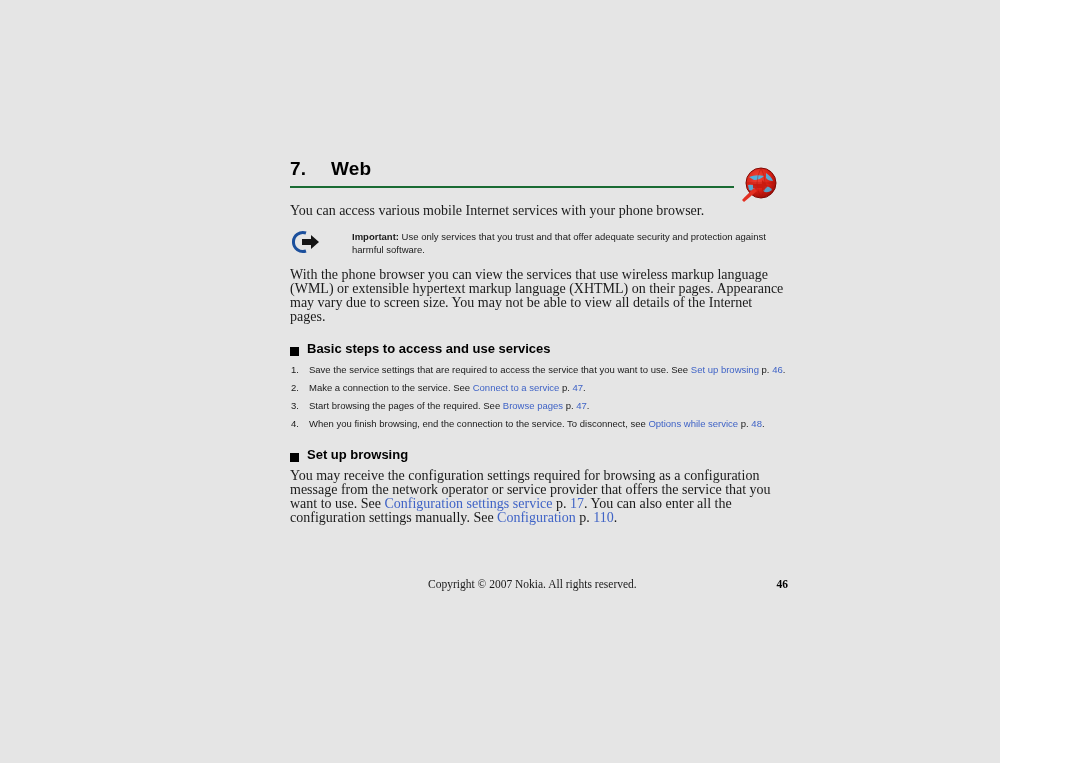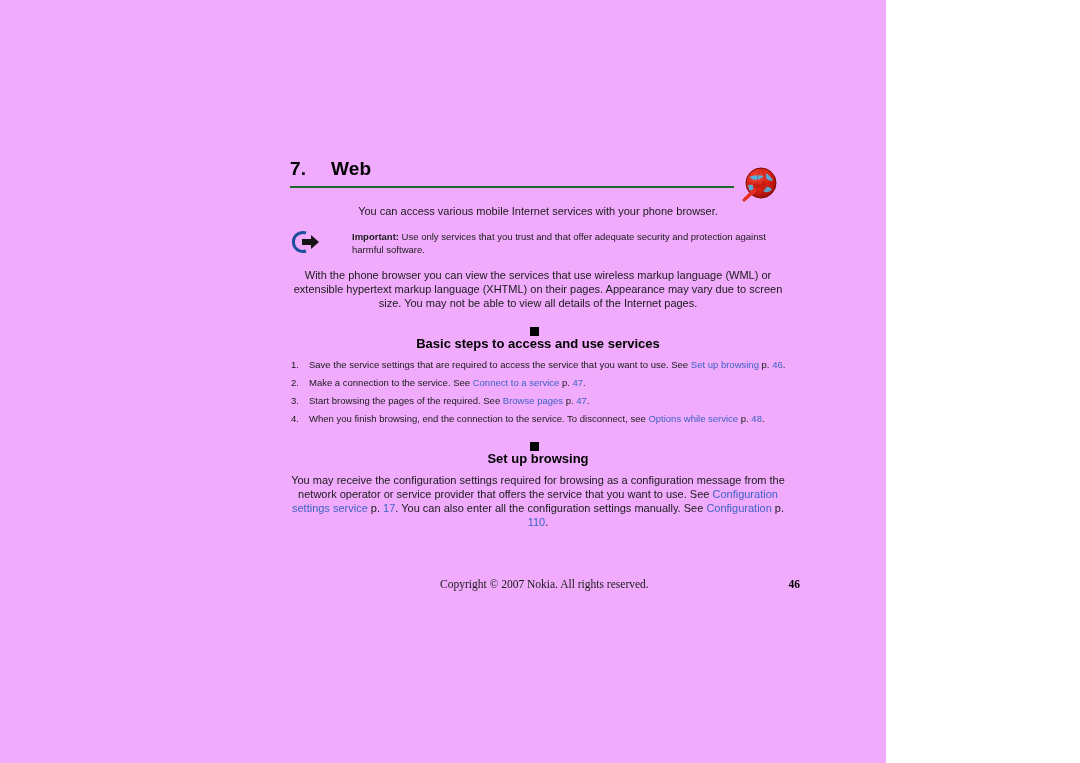--- a/index.html
+++ b/index.html
@@ -13,23 +13,23 @@
     position: relative;
     font-family: "Liberation Sans", sans-serif;
     color: #1a1a1a;
     overflow: hidden;
   }
 
   
   .page {
     position: absolute;
     left: 0; top: 0;
-    width: 886px;
+    width: 1000px;
     height: 763px;
-    background: #f0abfc;
+    background: #e5e5e5;
   }
 
   
   .chapter-head {
     position: absolute;
     left: 290px;
     top: 158px;
     width: 446px;
   }
   .chapter-title {
@@ -60,24 +60,25 @@
 
   
   .content {
     position: absolute;
     left: 290px;
     top: 204px;
     width: 496px;
   }
   p.body {
     margin: 0 0 9px 0;
-    font-size: 11px;
+    font-size: 14px;
     line-height: 14px;
     color: #1a1a1a;
-    text-align: center;
+    text-align: left;
+    font-family: Liberation Serif, serif;
   }
 
   
   .note {
     position: relative;
     margin: 4px 0 10px 0;
     padding-left: 50px;
     min-height: 26px;
   }
   .note-icon {
@@ -91,23 +92,22 @@
     font-size: 9.5px;
     line-height: 13px;
     color: #1a1a1a;
     margin: 12px;
   }
   .note-text b { font-weight: bold; }
 
   
   .section-head {
     display: flex;
-    align-items: center;
+    align-items: flex-end;
     margin: 17px 0 7px 0;
-    flex-direction: column;
   }
   .sq-bullet {
     width: 9px;
     height: 9px;
     background: #000000;
     margin-right: 8px;
     flex: 0 0 auto;
   }
   .section-title {
     font-size: 13px;
@@ -140,21 +140,21 @@
   }
 
   a.xref, .xref {
     color: #3f63c6;
     text-decoration: none;
   }
 
   
   .footer {
     position: absolute;
-    left: 440px;
+    left: 428px;
     top: 578px;
     width: 360px;
     display: flex;
     align-items: flex-end;
   }
   .footer-copy {
     font-family: "Liberation Serif", serif;
     font-size: 11.5px;
     color: #1a1a1a;
     flex: 1 1 auto;

